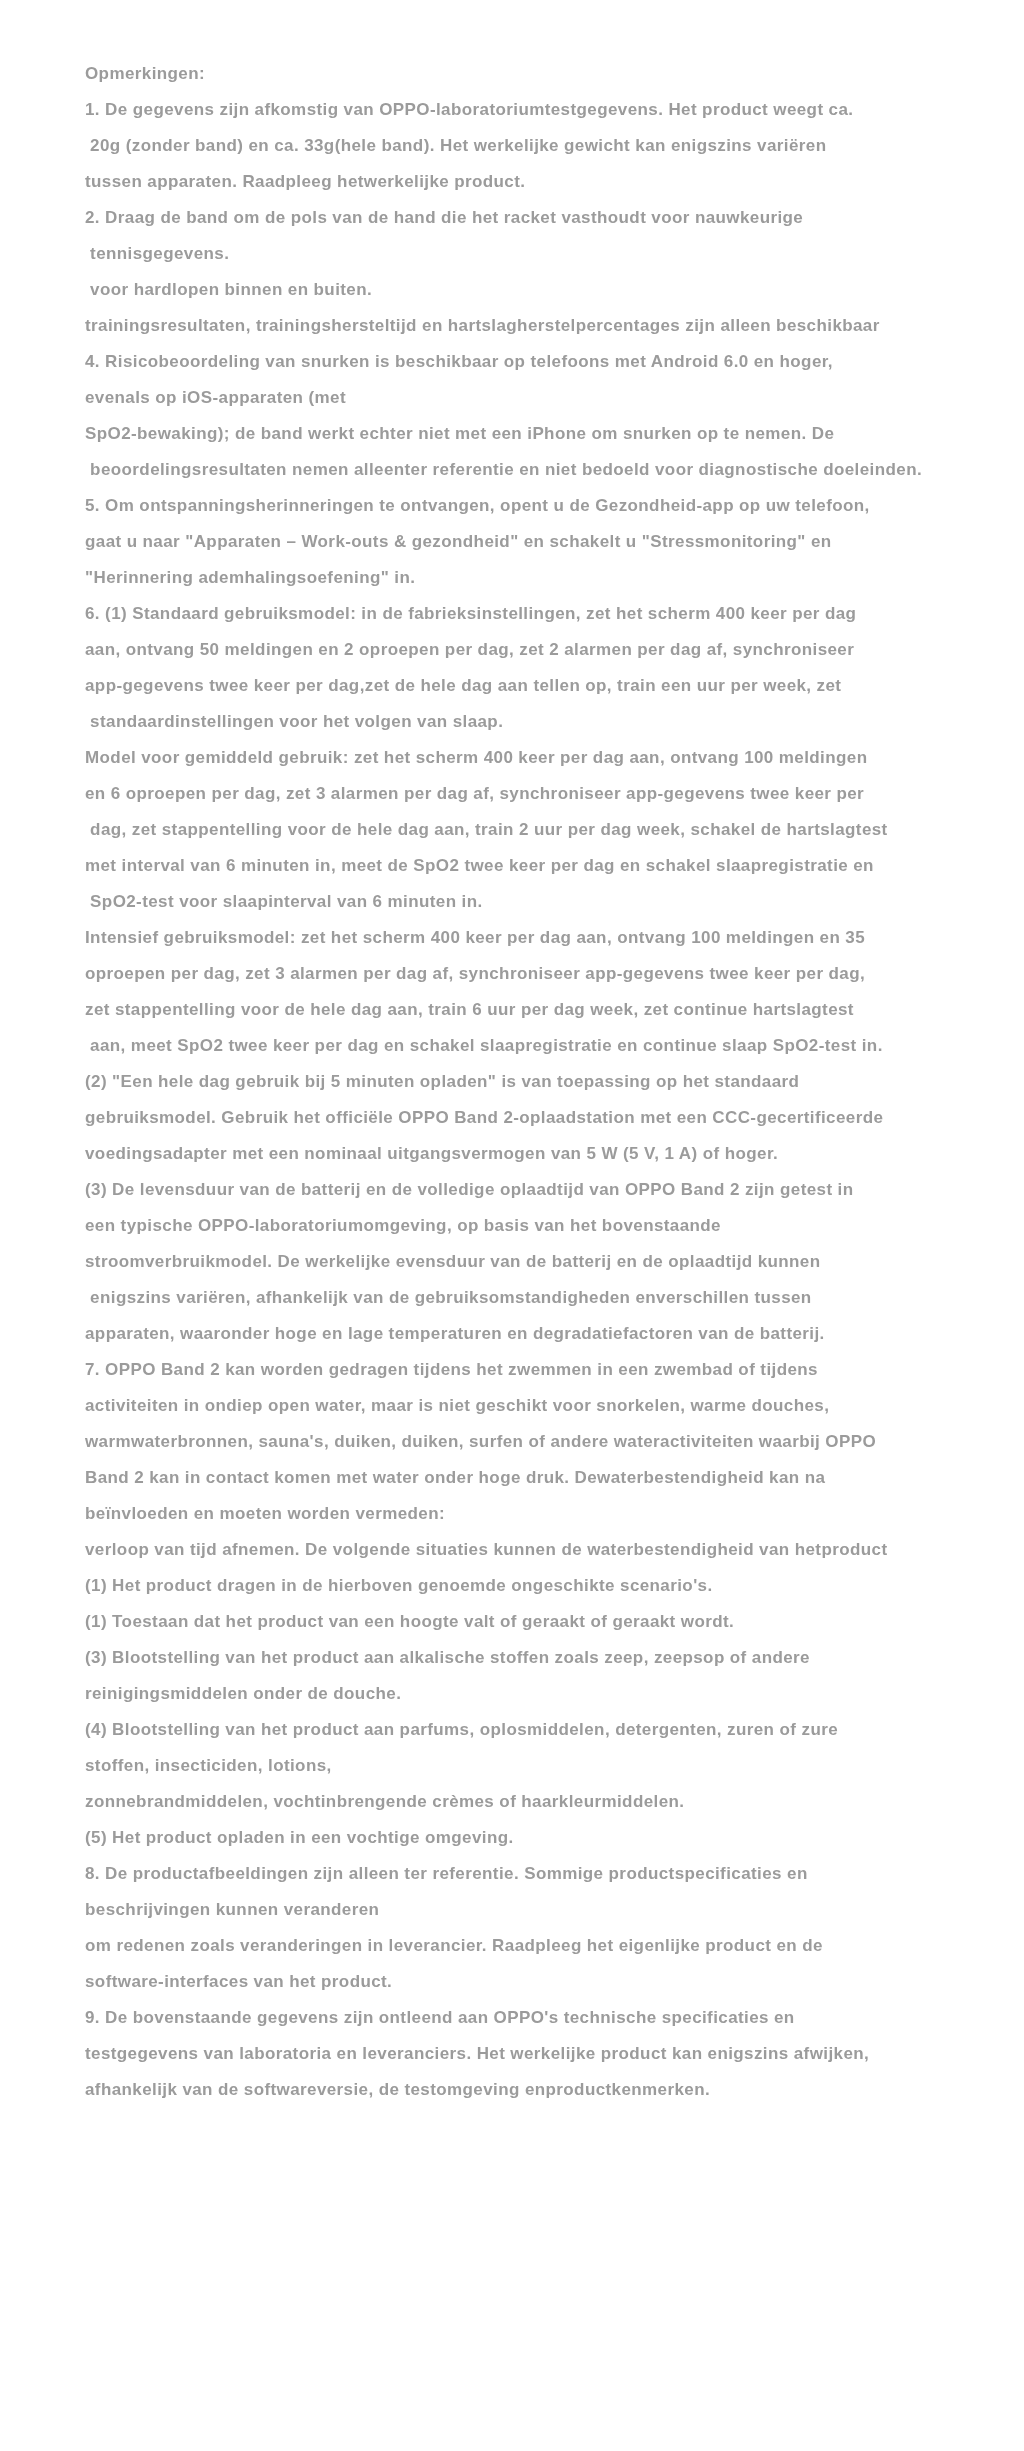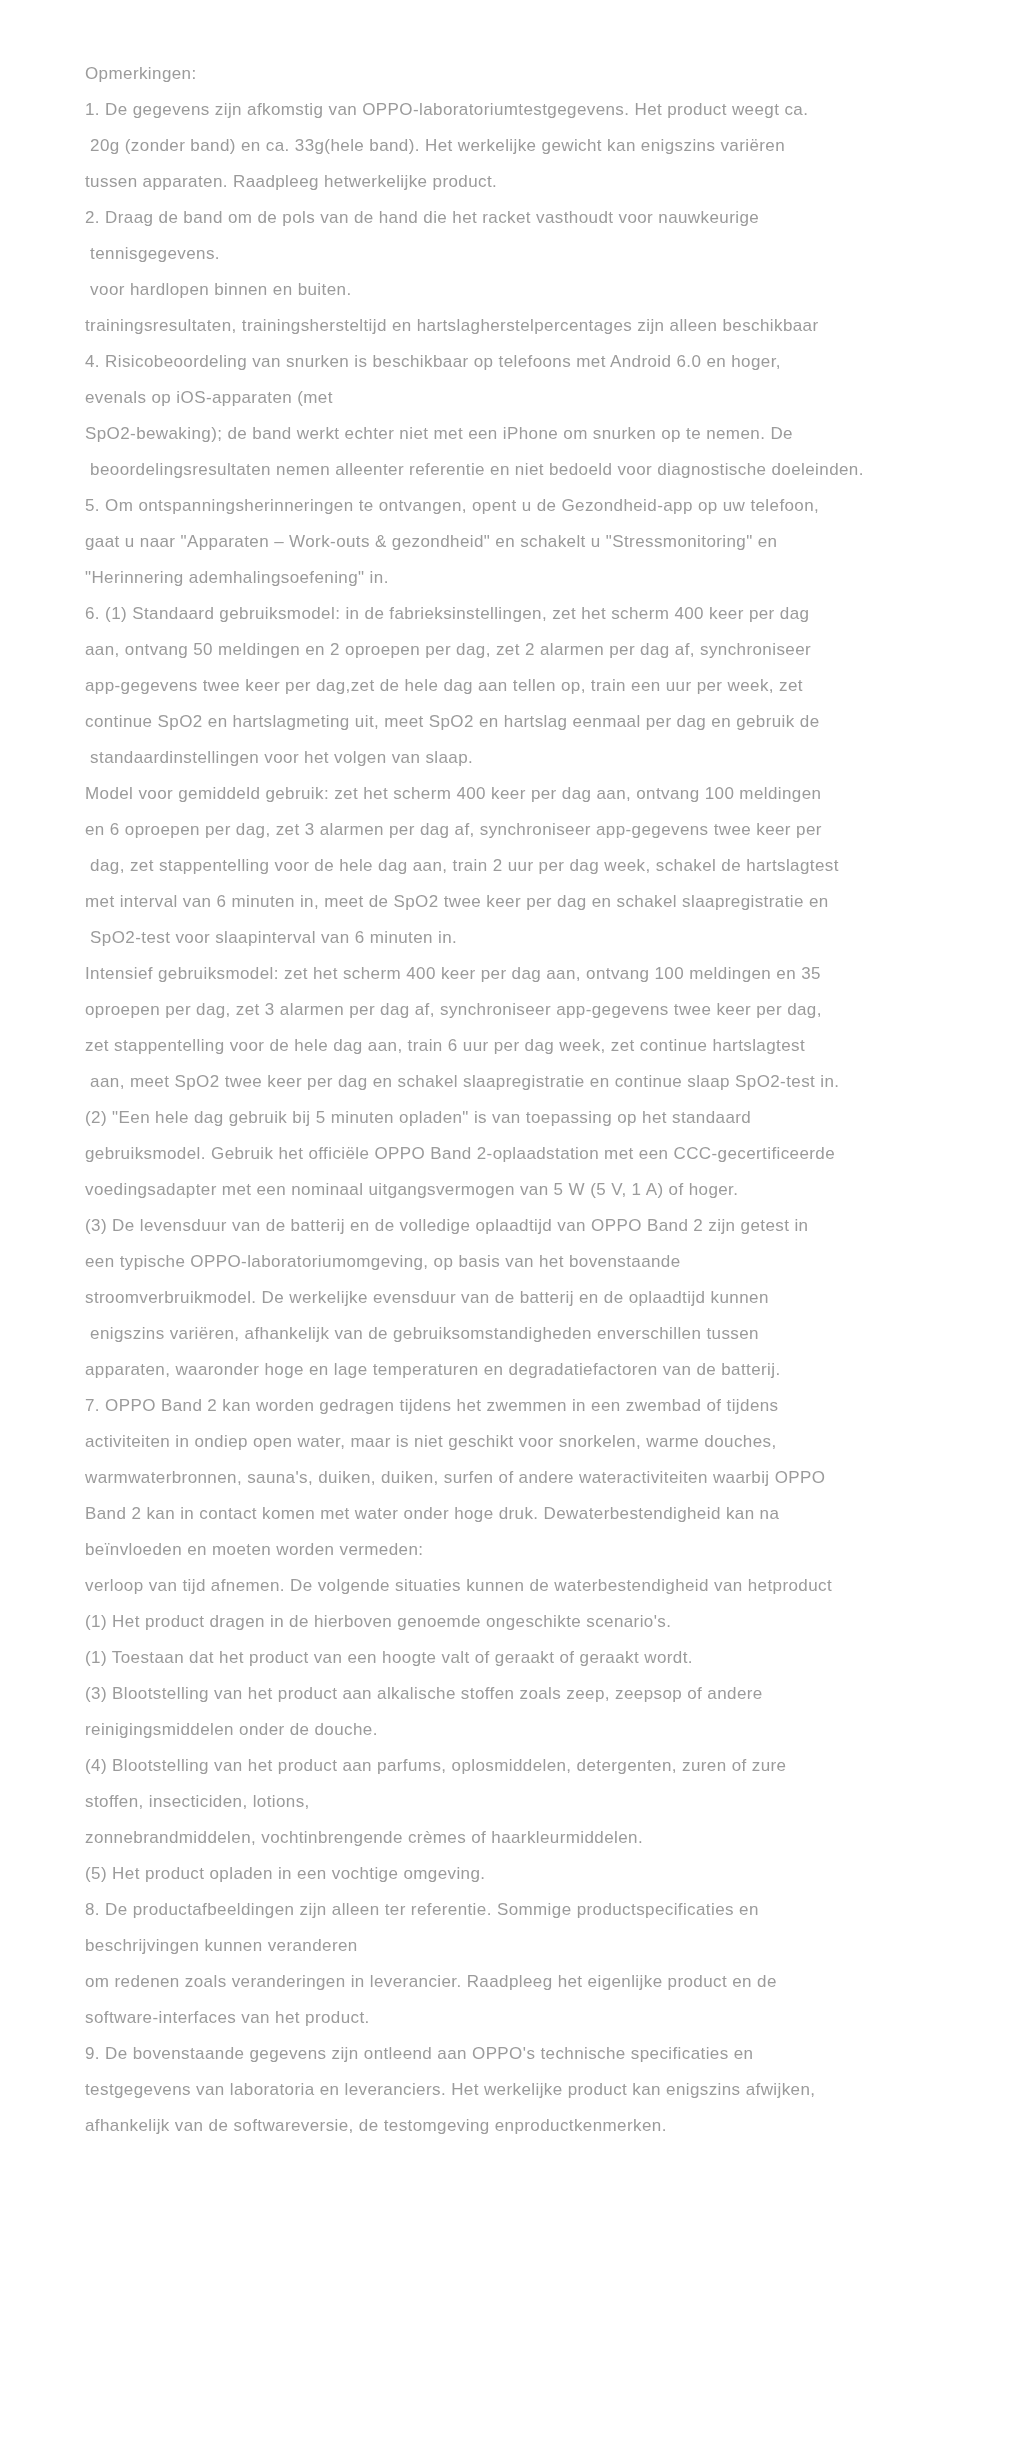--- a/index.html
+++ b/index.html
@@ -11,21 +11,21 @@
     height: 2451px;
     background: #ffffff;
     overflow: hidden;
   }
   .notes {
     box-sizing: border-box;
     padding: 56px 30px 0 85px;
     font-family: "Liberation Sans", "DejaVu Sans", sans-serif;
     font-size: 17px;
     line-height: 36px;
-    font-weight: 400;
+    font-weight: 700;
     letter-spacing: 0.4px;
     color: #9b9b9b;
   }
   .notes p.line {
     margin: 0;
     padding: 0;
     white-space: pre; 
   }
 </style>
 </head>
@@ -43,21 +43,20 @@
     <p class="line">4. Risicobeoordeling van snurken is beschikbaar op telefoons met Android 6.0 en hoger,</p>
     <p class="line">evenals op iOS-apparaten (met</p>
     <p class="line">SpO2-bewaking); de band werkt echter niet met een iPhone om snurken op te nemen. De</p>
     <p class="line"> beoordelingsresultaten nemen alleenter referentie en niet bedoeld voor diagnostische doeleinden.</p>
     <p class="line">5. Om ontspanningsherinneringen te ontvangen, opent u de Gezondheid-app op uw telefoon,</p>
     <p class="line">gaat u naar "Apparaten – Work-outs &amp; gezondheid" en schakelt u "Stressmonitoring" en</p>
     <p class="line">"Herinnering ademhalingsoefening" in.</p>
     <p class="line">6. (1) Standaard gebruiksmodel: in de fabrieksinstellingen, zet het scherm 400 keer per dag</p>
     <p class="line">aan, ontvang 50 meldingen en 2 oproepen per dag, zet 2 alarmen per dag af, synchroniseer</p>
     <p class="line">app-gegevens twee keer per dag,zet de hele dag aan tellen op, train een uur per week, zet</p>
-    <p class="line">continue SpO2 en hartslagmeting uit, meet SpO2 en hartslag eenmaal per dag en gebruik de</p>
     <p class="line"> standaardinstellingen voor het volgen van slaap.</p>
     <p class="line">Model voor gemiddeld gebruik: zet het scherm 400 keer per dag aan, ontvang 100 meldingen</p>
     <p class="line">en 6 oproepen per dag, zet 3 alarmen per dag af, synchroniseer app-gegevens twee keer per</p>
     <p class="line"> dag, zet stappentelling voor de hele dag aan, train 2 uur per dag week, schakel de hartslagtest</p>
     <p class="line">met interval van 6 minuten in, meet de SpO2 twee keer per dag en schakel slaapregistratie en</p>
     <p class="line"> SpO2-test voor slaapinterval van 6 minuten in.</p>
     <p class="line">Intensief gebruiksmodel: zet het scherm 400 keer per dag aan, ontvang 100 meldingen en 35</p>
     <p class="line">oproepen per dag, zet 3 alarmen per dag af, synchroniseer app-gegevens twee keer per dag,</p>
     <p class="line">zet stappentelling voor de hele dag aan, train 6 uur per dag week, zet continue hartslagtest</p>
     <p class="line"> aan, meet SpO2 twee keer per dag en schakel slaapregistratie en continue slaap SpO2-test in.</p>

